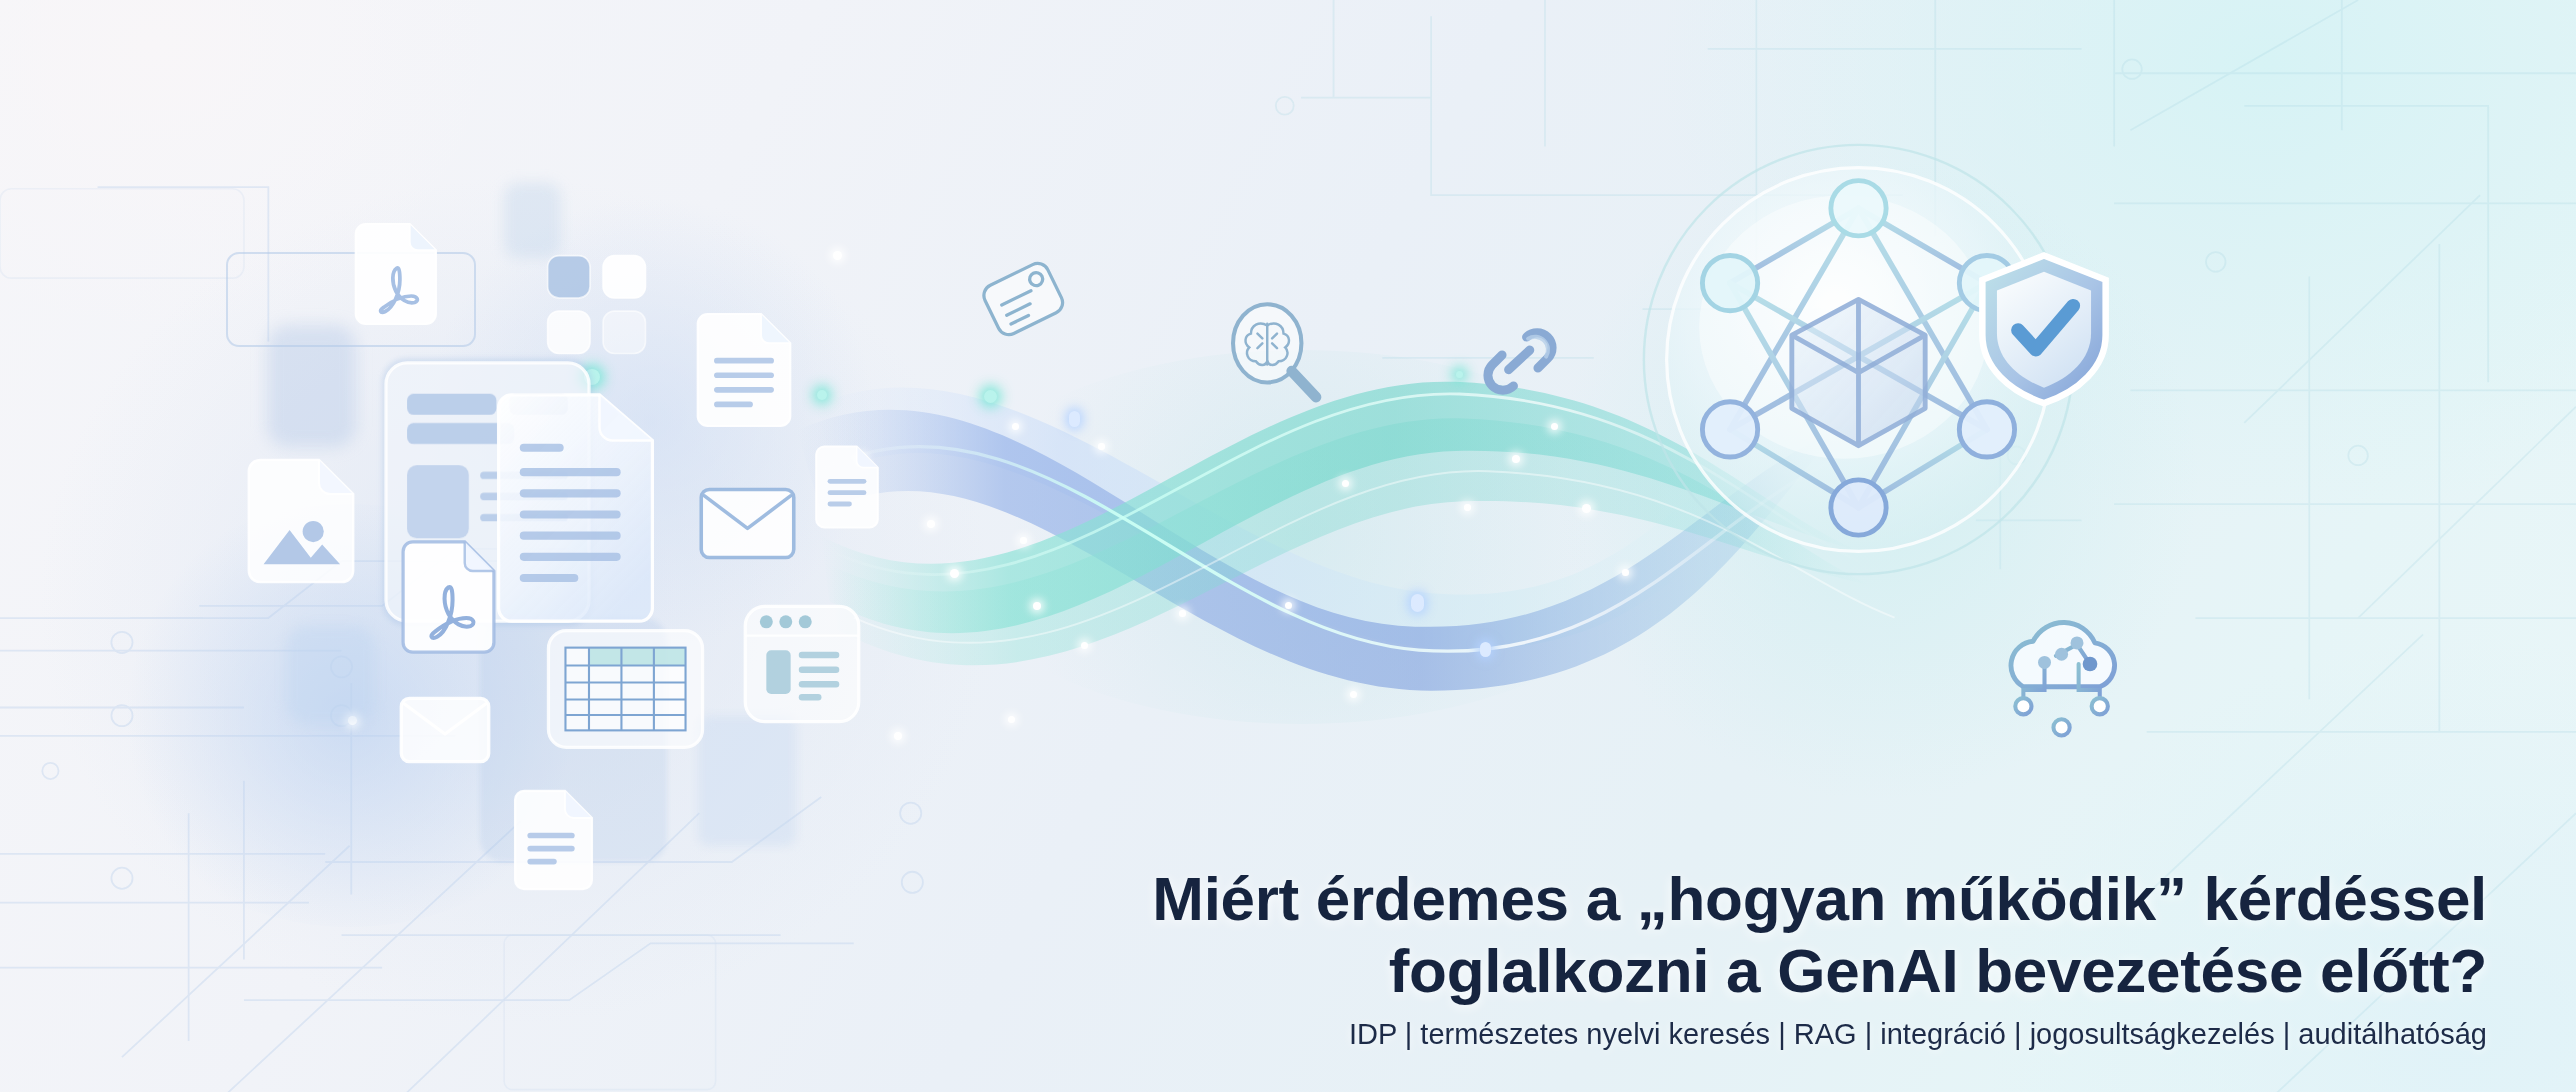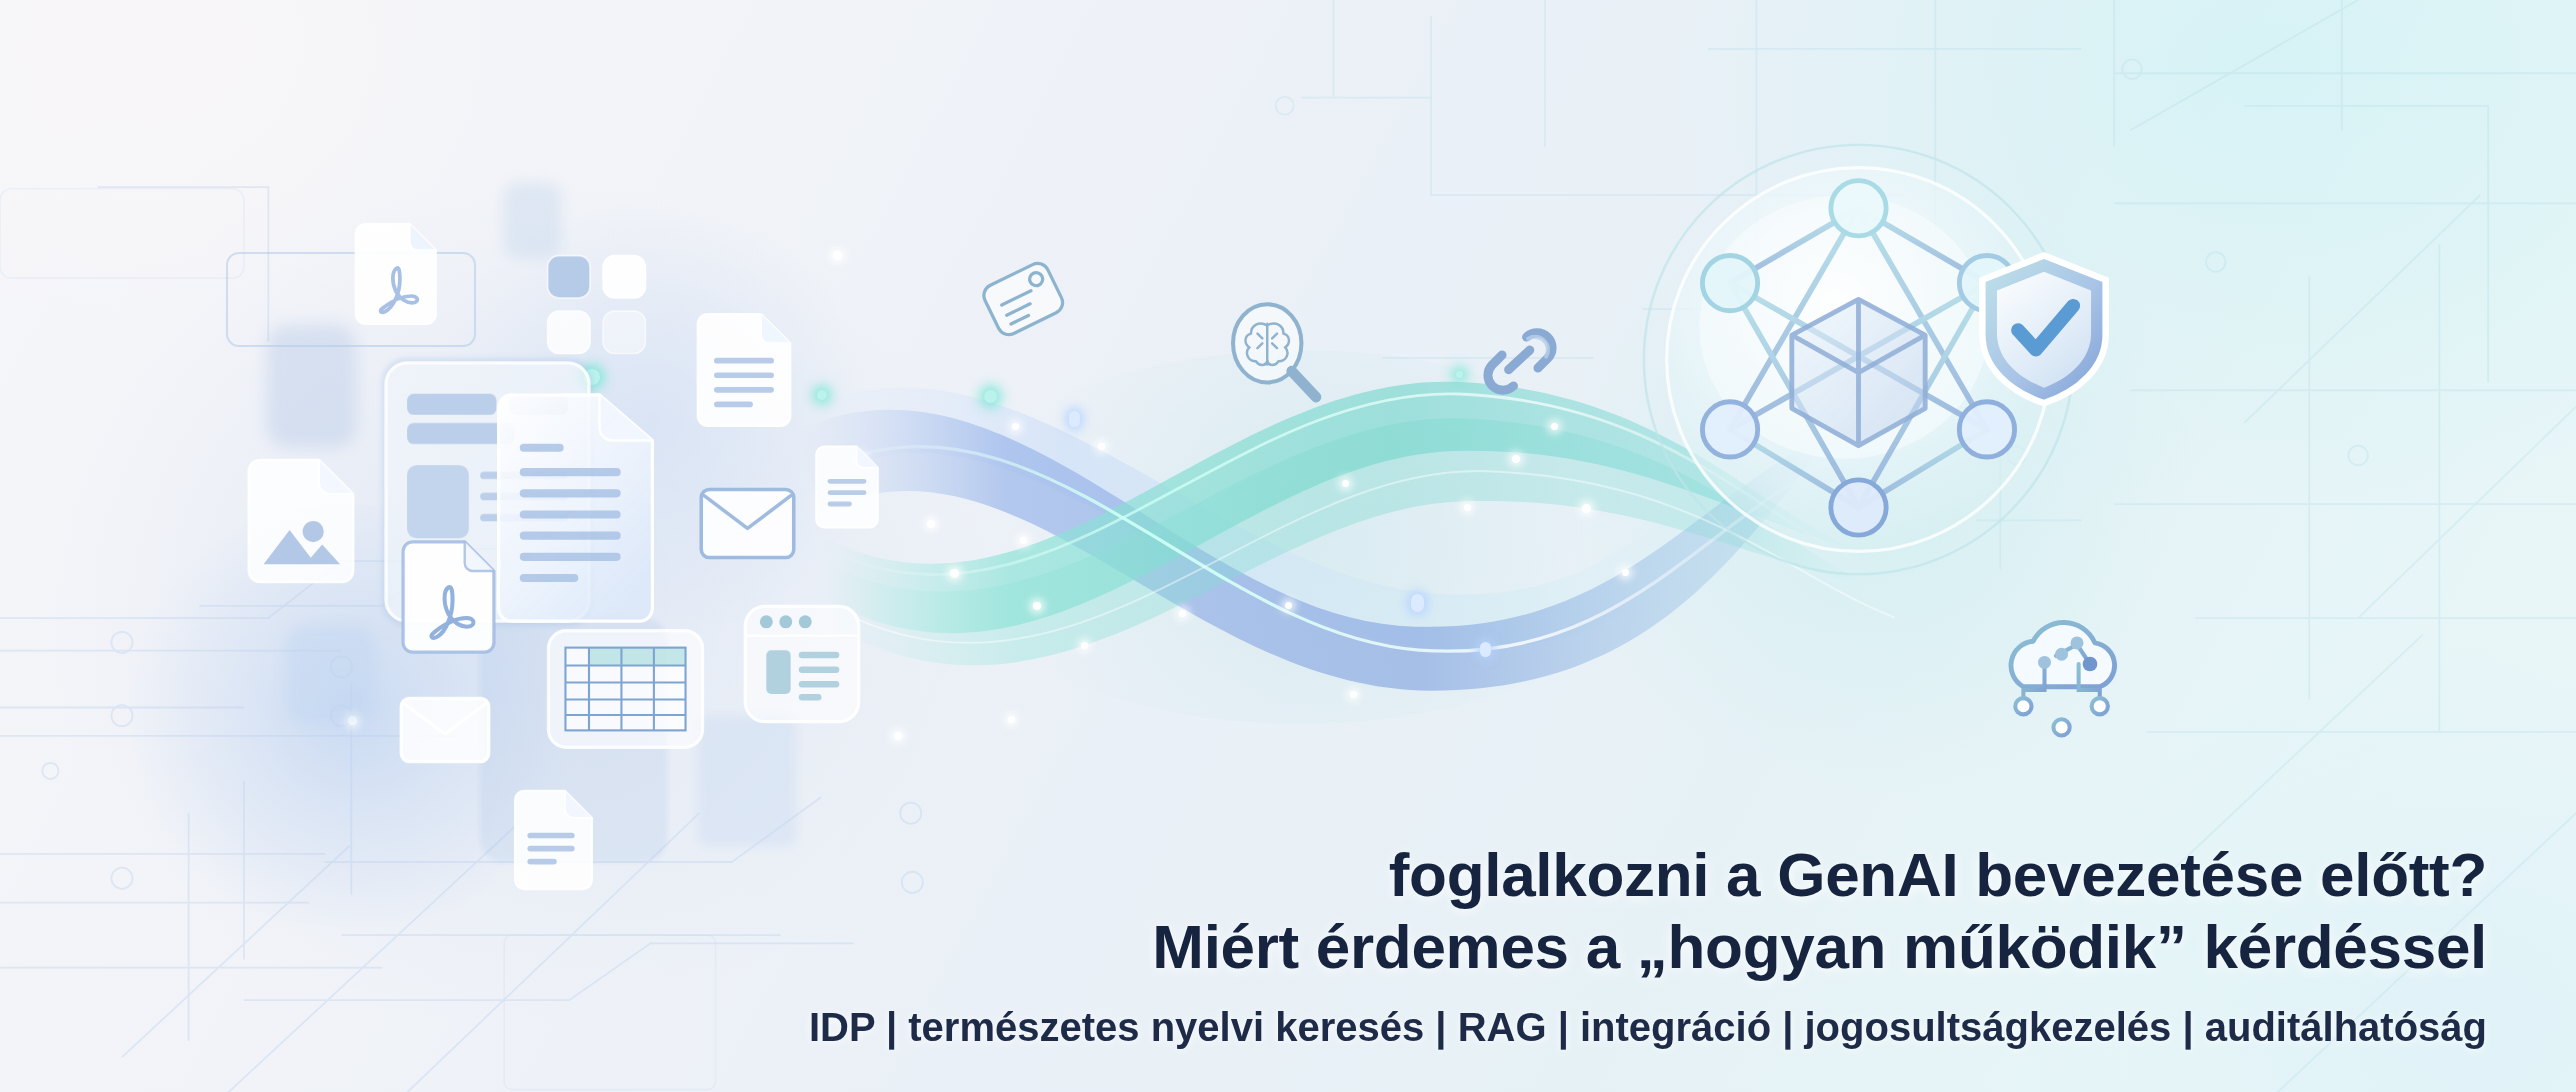--- a/index.html
+++ b/index.html
@@ -47,22 +47,22 @@
   .ico{position:absolute;}
 
   
   .titleblock{position:absolute;right:89px;bottom:41px;text-align:right;}
   .h1{
     color:#16243f;font-weight:700;font-size:62px;line-height:1.17;
     letter-spacing:-0.3px;margin:0;white-space:nowrap;
     text-shadow:0 1.6px 11.4px rgba(255,255,255,.9);
   }
   .sub{
-    color:#1d2b48;font-weight:700;font-size:40px;line-height:1.25;
-    margin:18px 0 0 0;white-space:nowrap;
+    color:#1d2b48;font-weight:400;font-size:29px;line-height:1.25;
+    margin:8px 0 0 0;white-space:nowrap;
     text-shadow:0 0.8px 8.1px rgba(255,255,255,.85);
   }
 </style>
 </head>
 <body>
 
 <div id="banner">
 
   <svg class="circuit" width="2576" height="1093" viewBox="0 0 3168 1344" fill="none">
     <g stroke="#bed2ec" stroke-width="2.2" opacity=".75" fill="none">
@@ -513,19 +513,19 @@
       <circle cx="128" cy="60" r="9" fill="#6f97cd"></circle>
       <g fill="#ffffff" stroke="url(#clg)" stroke-width="5">
         <circle cx="46" cy="112" r="10"></circle>
           <circle cx="140" cy="112" r="10"></circle>
         <circle cx="93" cy="138" r="10"></circle>
       </g>
     </svg>
   </div>
 
   <div class="titleblock">
+    <h1 class="h1">Miért érdemes a „hogyan működik” kérdéssel</h1>
     <h1 class="h1">foglalkozni a GenAI bevezetése előtt?</h1>
-    <h1 class="h1">Miért érdemes a „hogyan működik” kérdéssel</h1>
     <p class="sub">IDP | természetes nyelvi keresés | RAG | integráció | jogosultságkezelés | auditálhatóság</p>
   </div>
 
 </div>
 
 
 </body></html>

